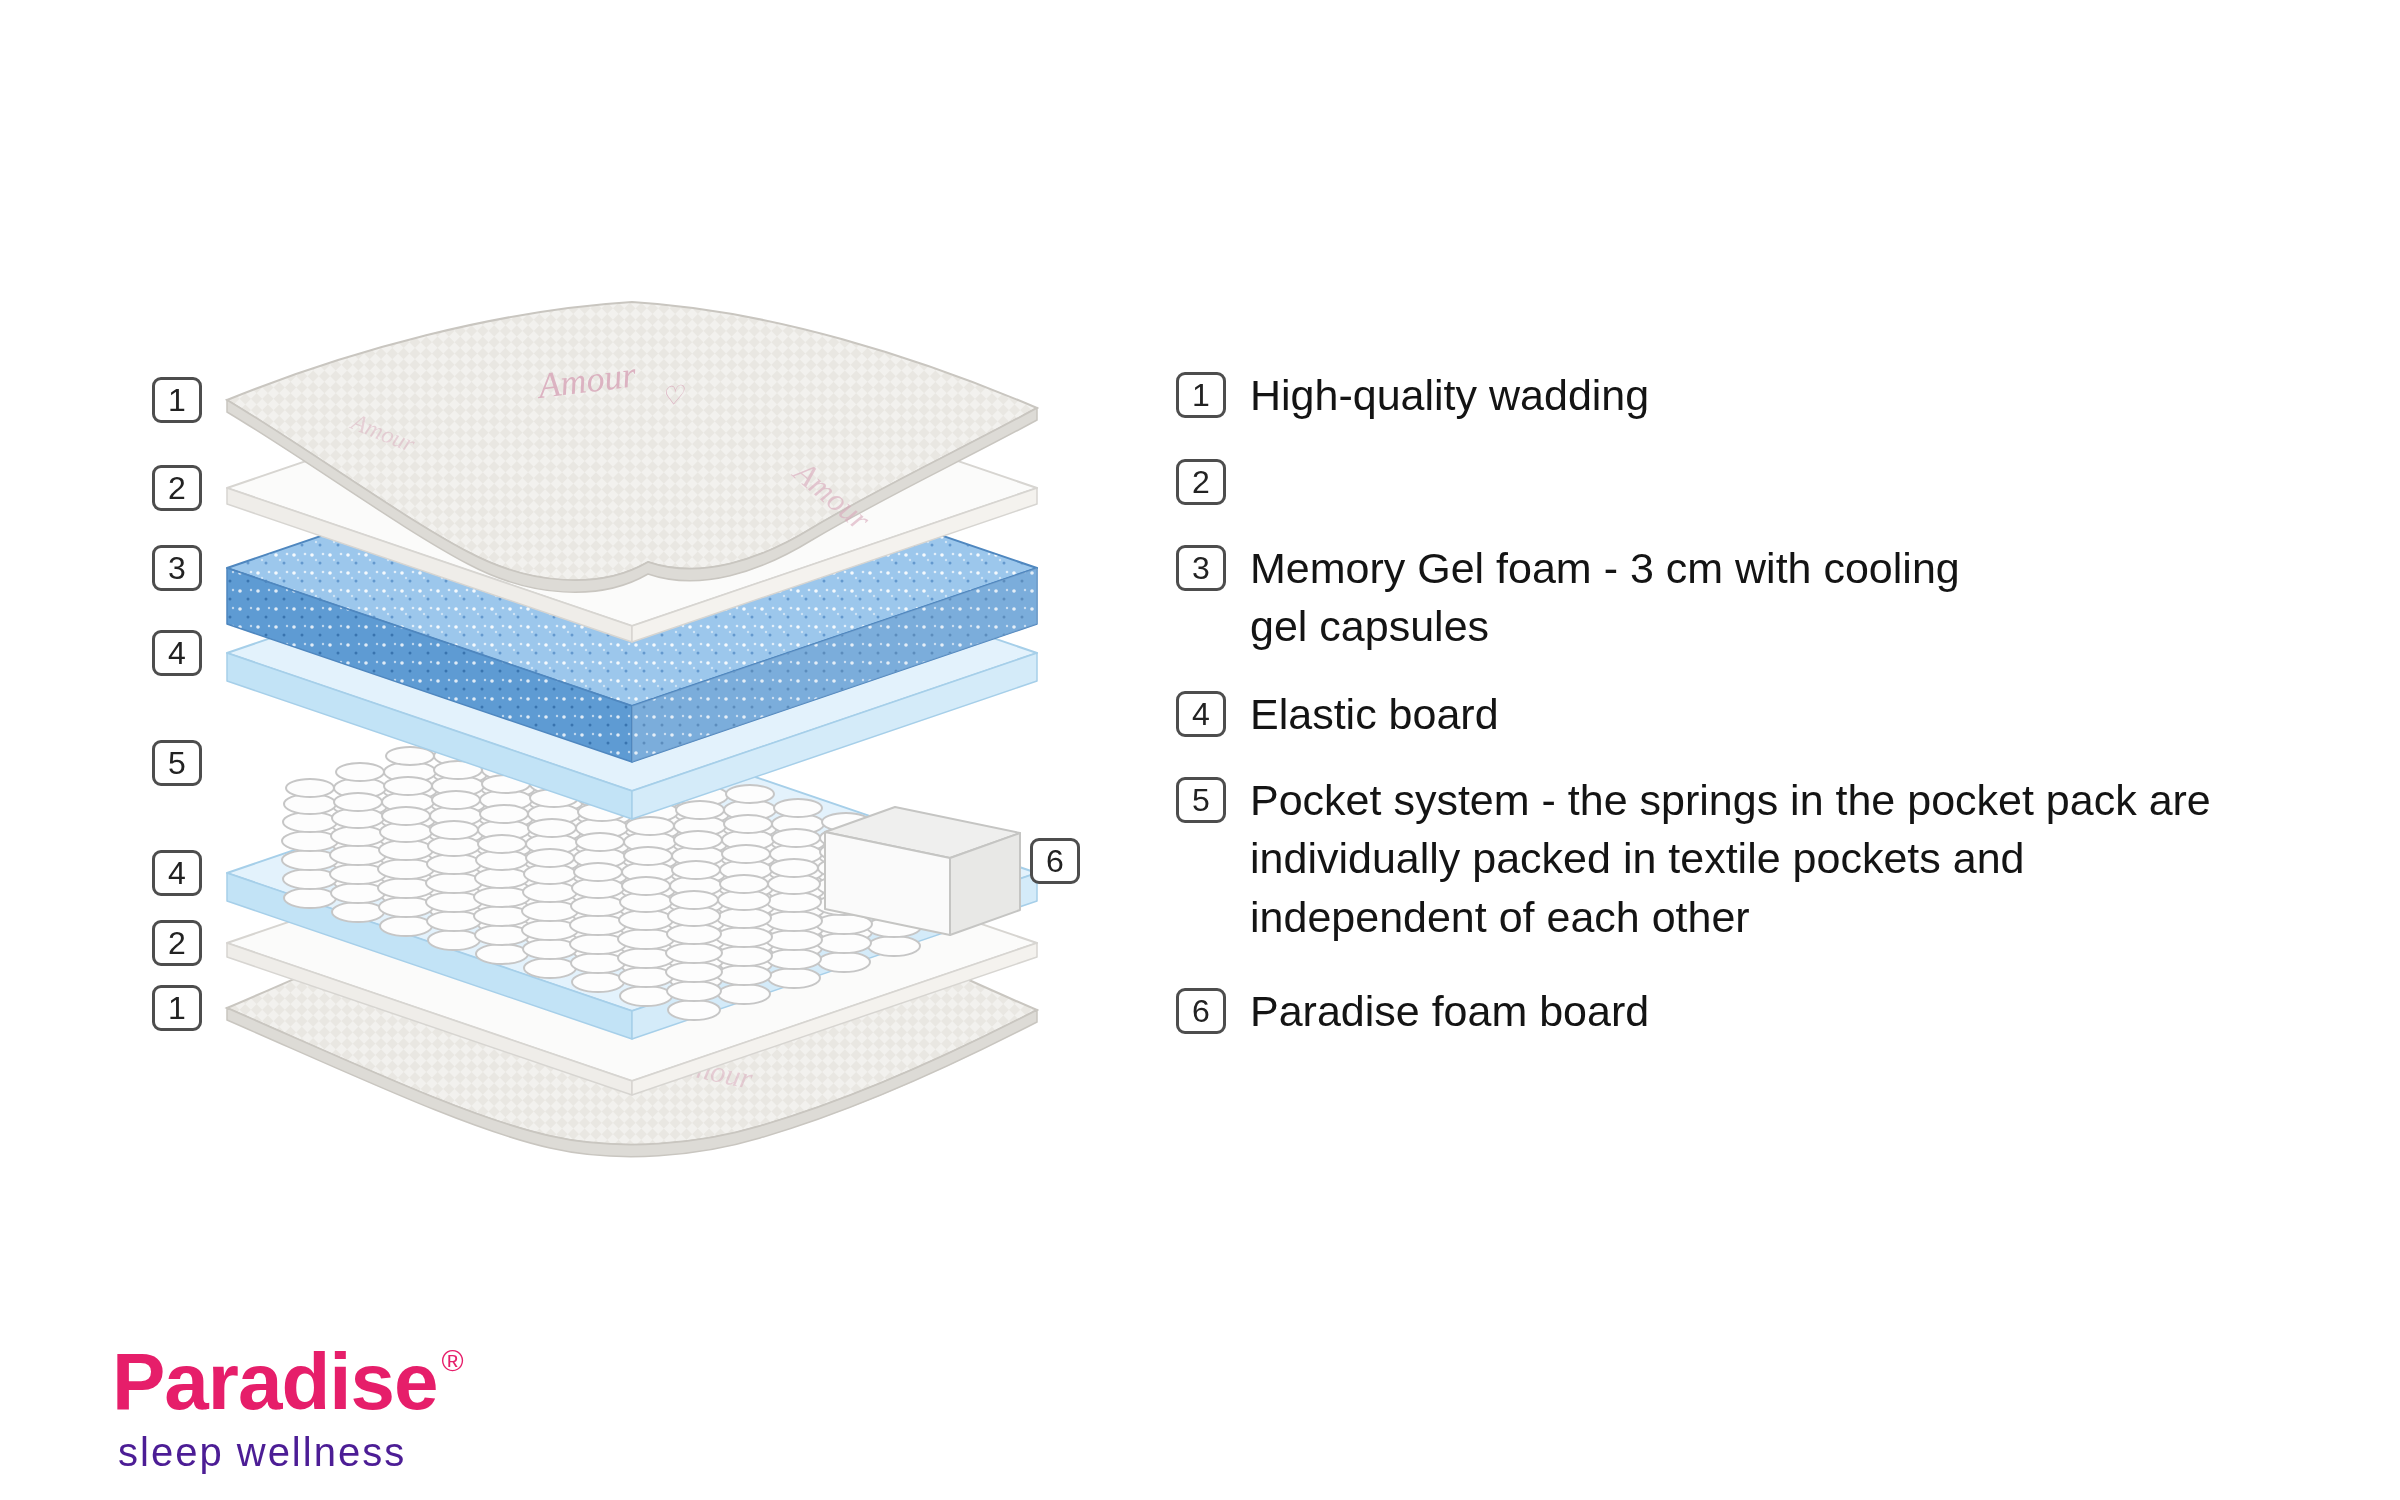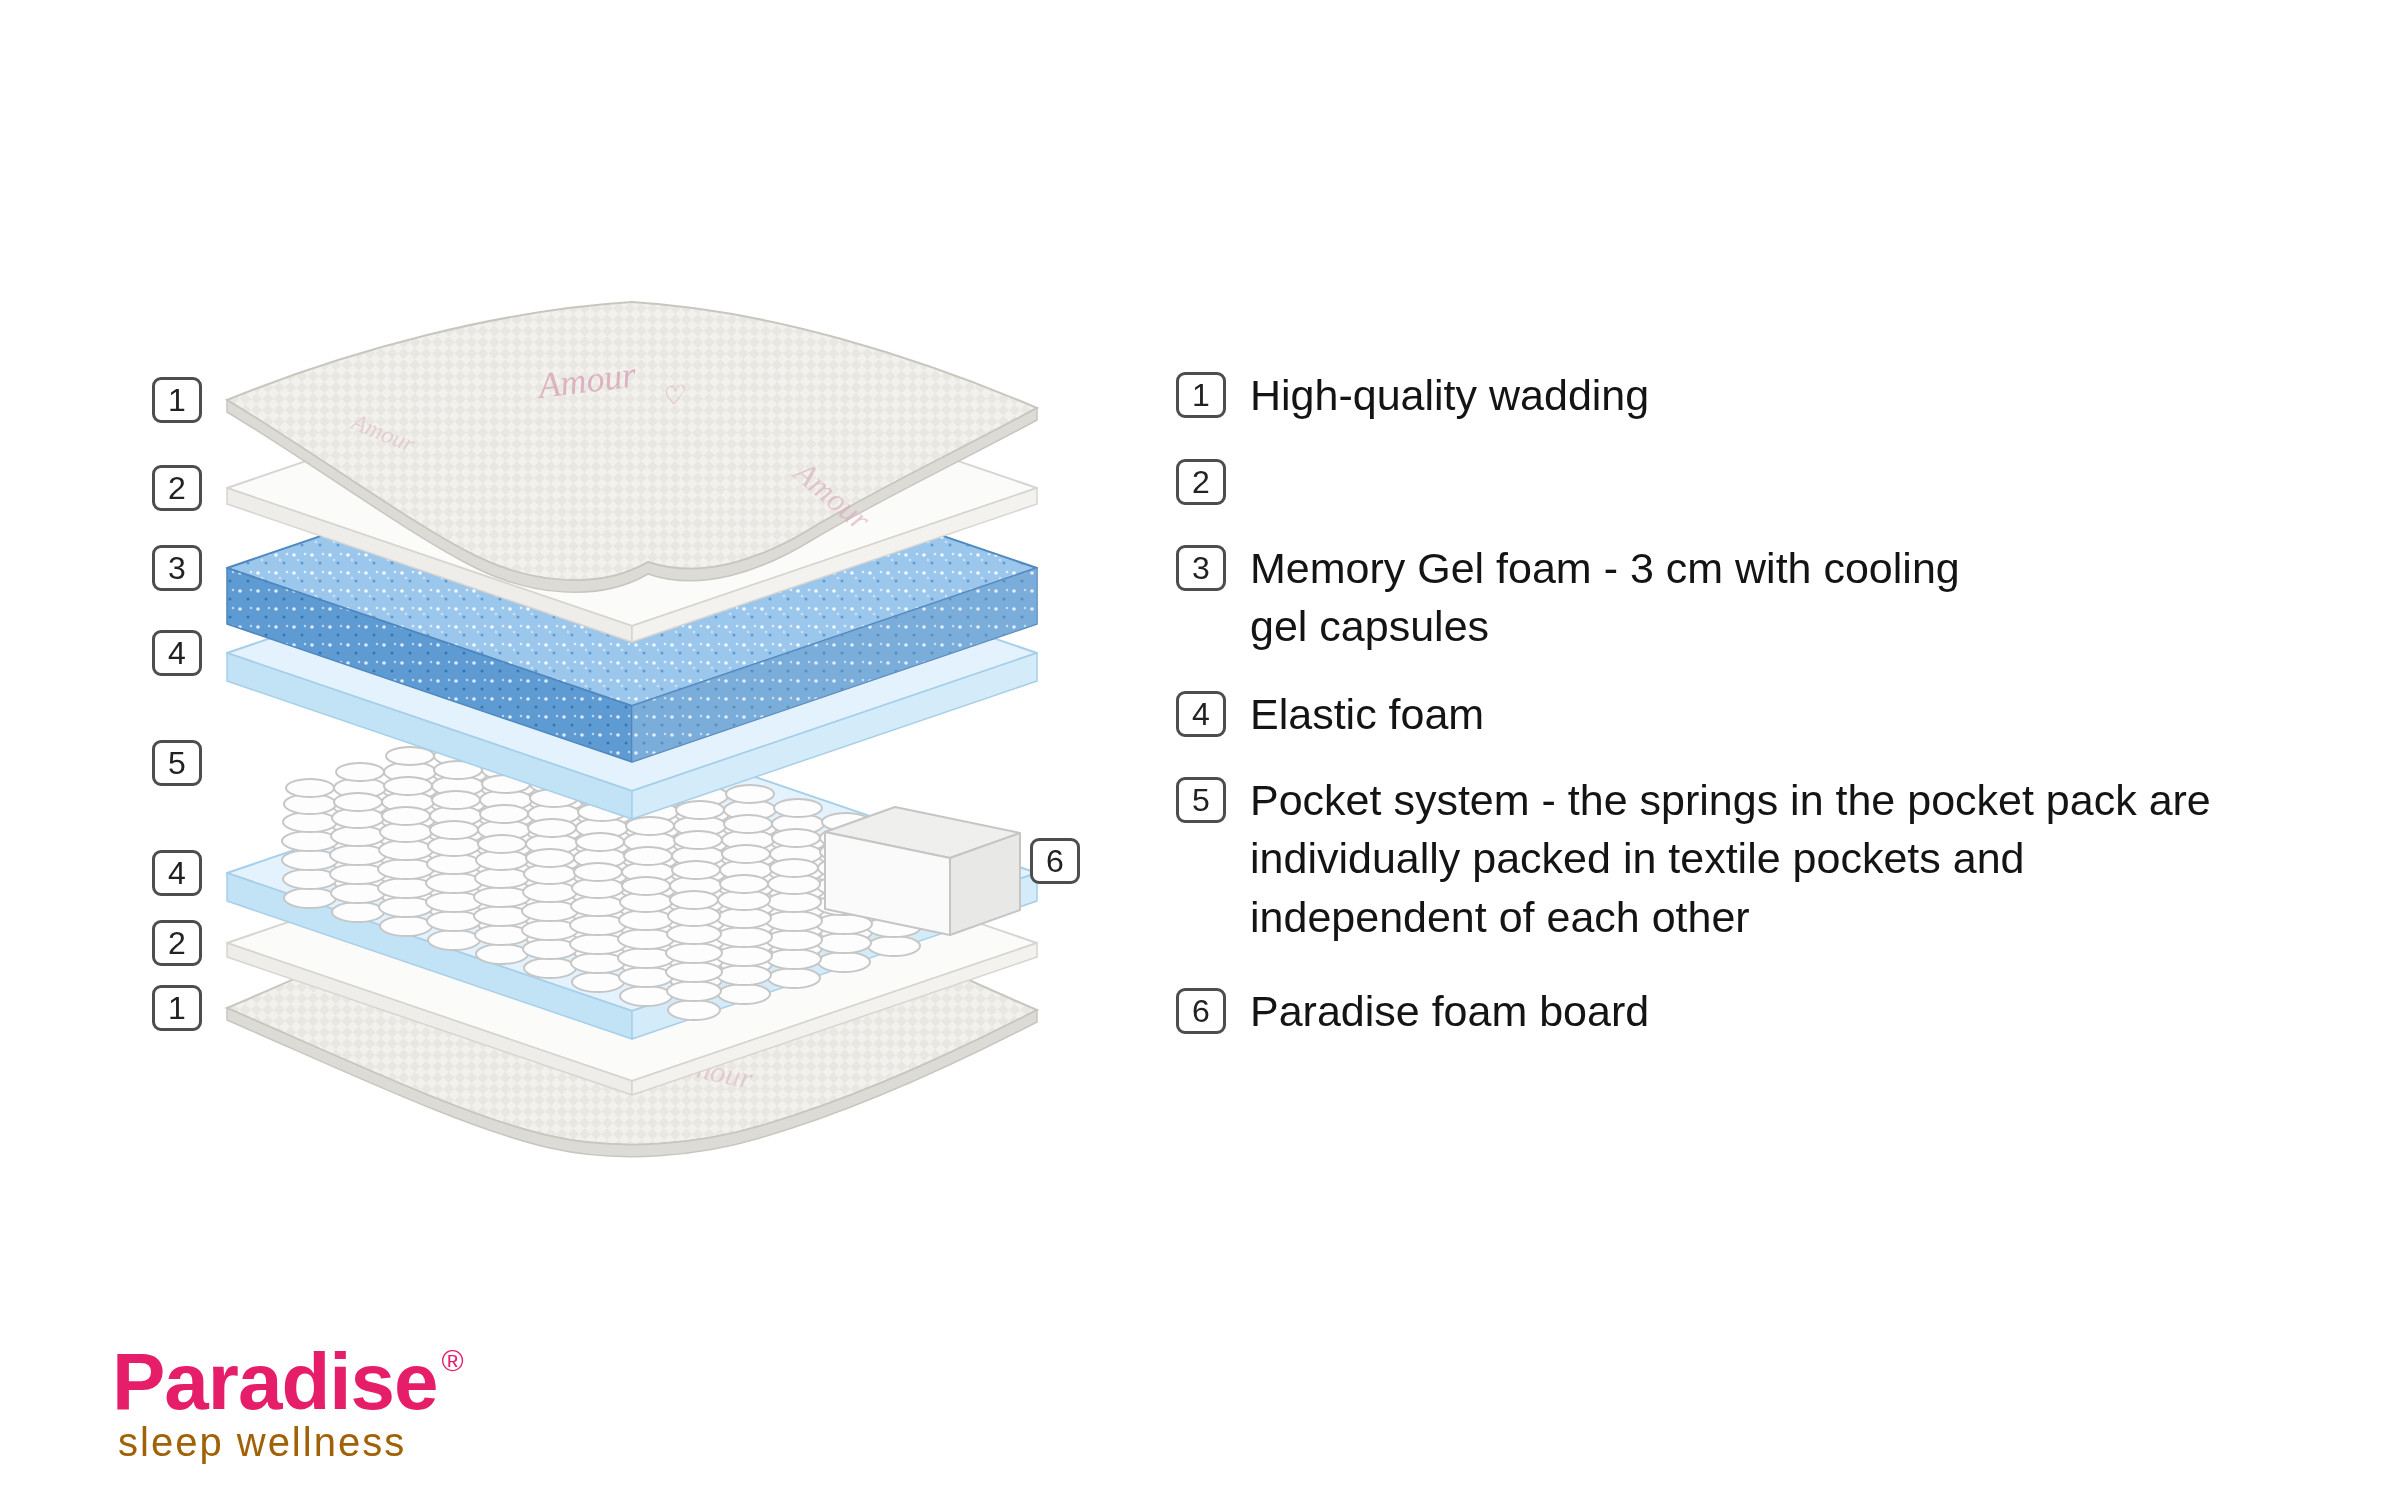--- a/index.html
+++ b/index.html
@@ -41,21 +41,21 @@
   .li4{top:685px;} .li5{top:771px;} .li6{top:982px;}
 
   
   .brand { position:absolute; left:112px; top:1342px; }
   .brand-row { display:flex; align-items:flex-start; }
   .brand-name {
     font-size:80px; font-weight:700; color:#e61e6a; letter-spacing:-1px; line-height:1;
   }
   .brand-reg { font-size:30px; color:#e61e6a; margin-left:4px; margin-top:2px; font-weight:400; }
   .brand-tagline {
-    font-size:40px; color:#a16207; letter-spacing:2px; margin-top:0; margin-left:6px; line-height:1;
+    font-size:40px; color:#4c1d95; letter-spacing:2px; margin-top:10px; margin-left:6px; line-height:1;
   }
 </style>
 </head>
 <body>
 
 <div class="page">
 
   <svg class="illustration" viewBox="0 0 920 940" xmlns="http://www.w3.org/2000/svg" xmlns:xlink="http://www.w3.org/1999/xlink">
     <defs>
       <pattern id="weave" width="16" height="16" patternUnits="userSpaceOnUse" patternTransform="rotate(45)">
@@ -216,21 +216,21 @@
     <div class="legend-item li2">
       <span class="badge">2</span>
     </div>
     <div class="legend-item li3">
       <span class="badge">3</span>
       <span class="legend-text">Memory Gel foam - 3 cm with cooling
 gel capsules</span>
     </div>
     <div class="legend-item li4">
       <span class="badge">4</span>
-      <span class="legend-text">Elastic foam</span>
+      <span class="legend-text">Elastic board</span>
     </div>
     <div class="legend-item li5">
       <span class="badge">5</span>
       <span class="legend-text">Pocket system - the springs in the pocket pack are
 individually packed in textile pockets and
 independent of each other</span>
     </div>
     <div class="legend-item li6">
       <span class="badge">6</span>
       <span class="legend-text">Paradise foam board</span>

